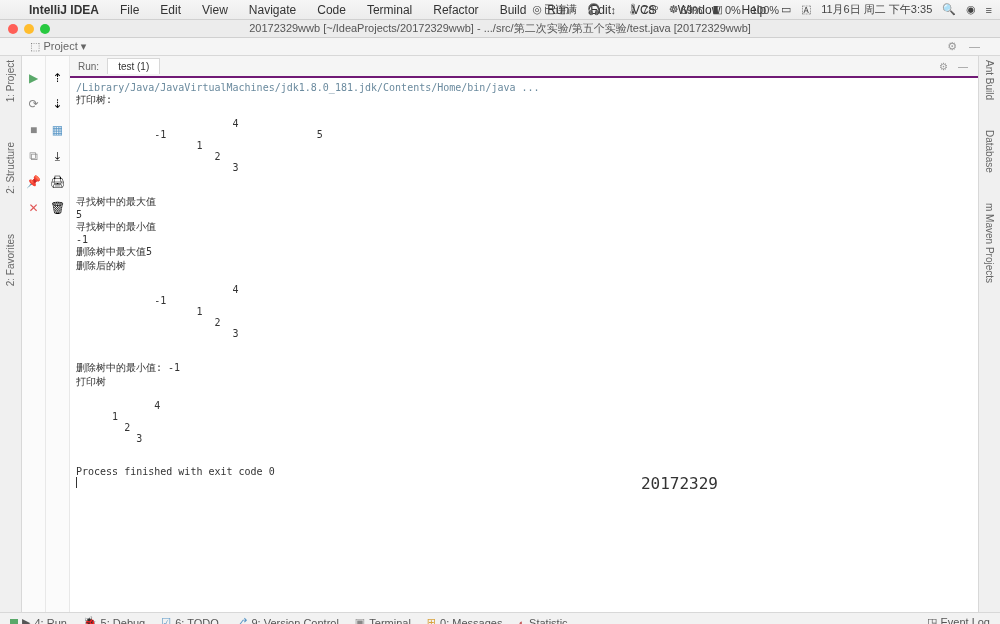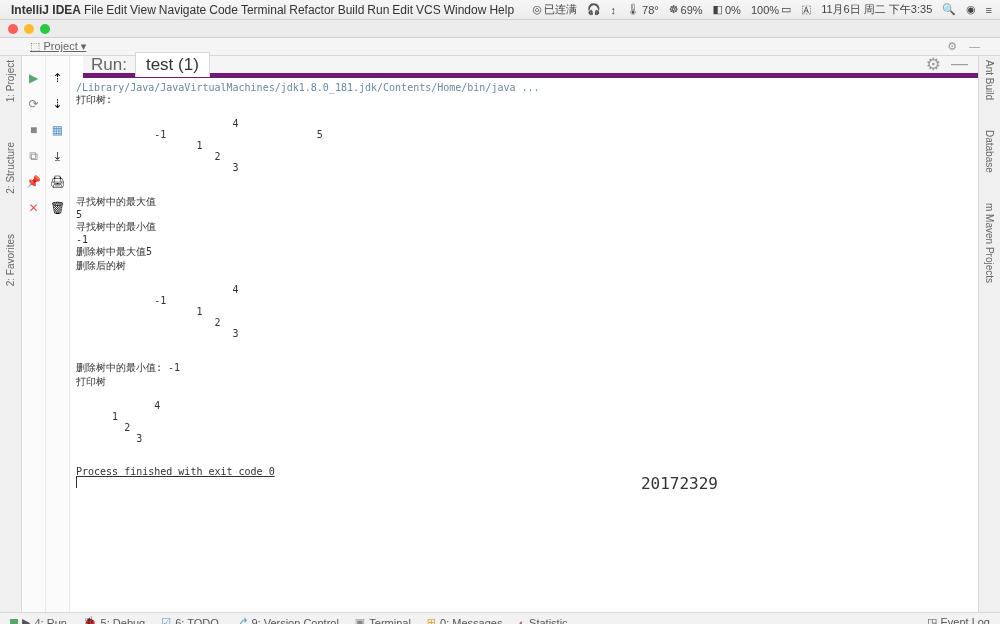--- a/index.html
+++ b/index.html
@@ -16,21 +16,21 @@
     
     .menubar {
       height: 20px;
       background: linear-gradient(#f6f6f6, #ececec);
       border-bottom: 1px solid #d0d0d0;
       display: flex;
       align-items: center;
       padding: 0 8px;
       font-size: 12px;
       color: #333;
-      gap: 3px;
+      gap: 21px;
       position: relative;
     }
     .menubar .apple { font-size: 14px; }
     .menubar .appname { font-weight: bold; }
     .menubar .menuitem { cursor: default; }
     .menubar .right-status {
       position: absolute;
       right: 8px;
       display: flex;
       align-items: center;
@@ -58,21 +58,20 @@
     .crumbbar {
       height: 18px;
       background: #f5f5f5;
       border-bottom: 1px solid #d8d8d8;
       display:flex;
       align-items:center;
       padding: 0 30px;
       font-size: 11px;
       color: #666;
       position: relative;
-      text-decoration: underline;
     }
     .crumb-right { position:absolute; right:20px; display:flex; gap:12px; }
     .gear-mini { color:#999; }
     
     
     .workspace {
       display: flex;
       height: 556px;
       background: #fff;
     }
@@ -108,37 +107,37 @@
       padding-top: 14px;
     }
     .gutter-icon { width:16px; height:16px; display:flex; align-items:center; justify-content:center; font-size:12px; }
     .ic-play{color:#59a869;} .ic-rerun{color:#888;}
     .ic-stack{color:#888;} .ic-book{color:#5896c6;}
     .ic-pin{color:#888;} .ic-close{color:#e05555;}
     .gutter2 { width:24px; background:#fbfbfb; border-right:1px solid #e8e8e8; display:flex; flex-direction:column; align-items:center; gap:10px; padding-top:14px;}
     
     
     .console-wrap { flex:1; display:flex; flex-direction:column; background:#fff; }
-    .run-tabrow { height:22px; background:#f5f5f5; border-bottom:5px solid #701a75; display:flex; align-items:center; padding-left:8px; font-size:17px; position:relative;margin-left:13px;}
+    .run-tabrow { height:22px; background:#f5f5f5; border-bottom:2px solid #701a75; display:flex; align-items:center; padding-left:8px; font-size:10px; position:relative;}
     .run-label { color:#666; margin-right:8px;}
     .run-tab { background:#fff; border:1px solid #d8d8d8; border-bottom:none; padding:2px 10px; color:#333;text-align:center;}
     .run-tabrow .rt-right{ position:absolute; right:10px; color:#999; display:flex; gap:10px;}
     
     .console {
       flex:1;
       font-family: "Menlo", "Monaco", monospace;
       font-size: 10px;
       white-space: pre;
       color: #333;
       padding: 4px 6px;
       overflow: hidden;
       position: relative;
     }
     .console .cmd { color:#6a8a9e; }
-    .console .exitline { color:#333;text-decoration:underline; }
+    .console .exitline { color:#333; }
     .console .cursor { display:inline-block; width:1px; height:11px; background:#333; vertical-align:text-bottom;}
     
     .watermark {
       position:absolute;
       right: 260px;
       top: 396px;
       font-size: 16px;
       color: #333;
     }
     
@@ -215,20 +214,21 @@
     <span>≡</span>
   </div>
 </div>
 
 <div class="titlebar">
   <div class="traffic">
     <span class="tl-close"></span>
     <span class="tl-min"></span>
     <span class="tl-max"></span>
   </div>
+  <div class="titlebar-text">20172329wwb [~/IdeaProjects/20172329wwb] - .../src/第二次实验/第五个实验/test.java [20172329wwb]</div>
 </div>
 
 <div class="crumbbar">
   <span>⬚ Project ▾</span>
   <div class="crumb-right">
     <span class="gear-mini">⚙</span>
     <span class="gear-mini">—</span>
   </div>
 </div>
 

